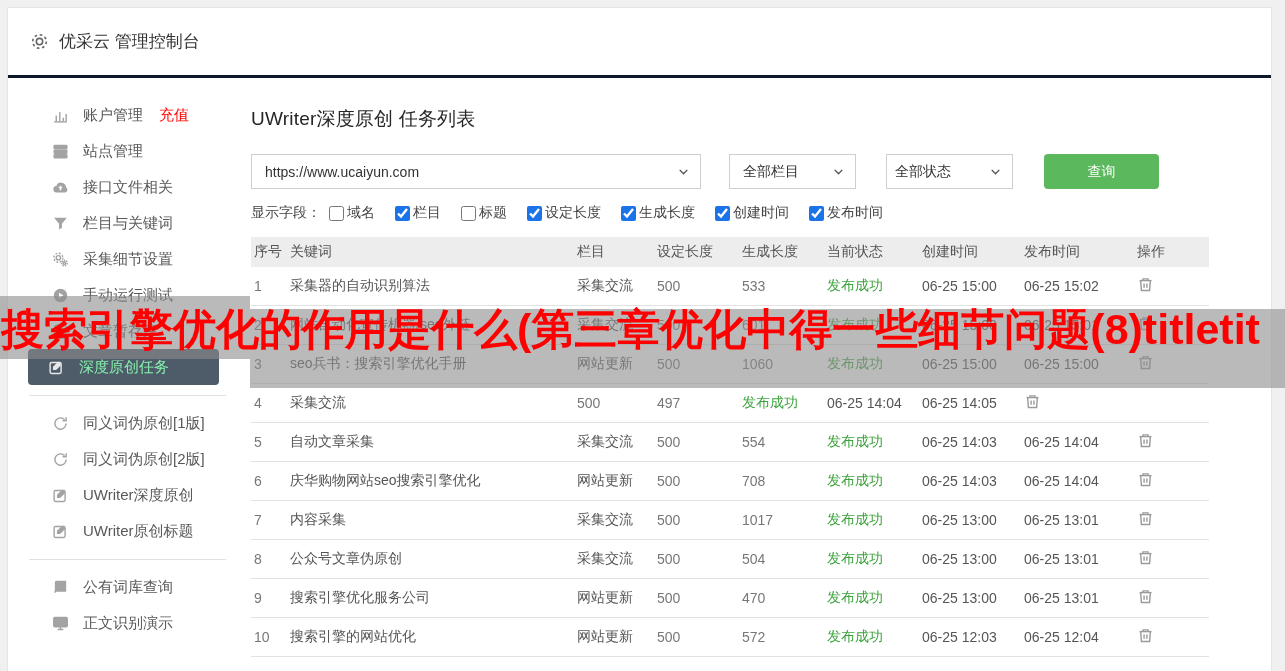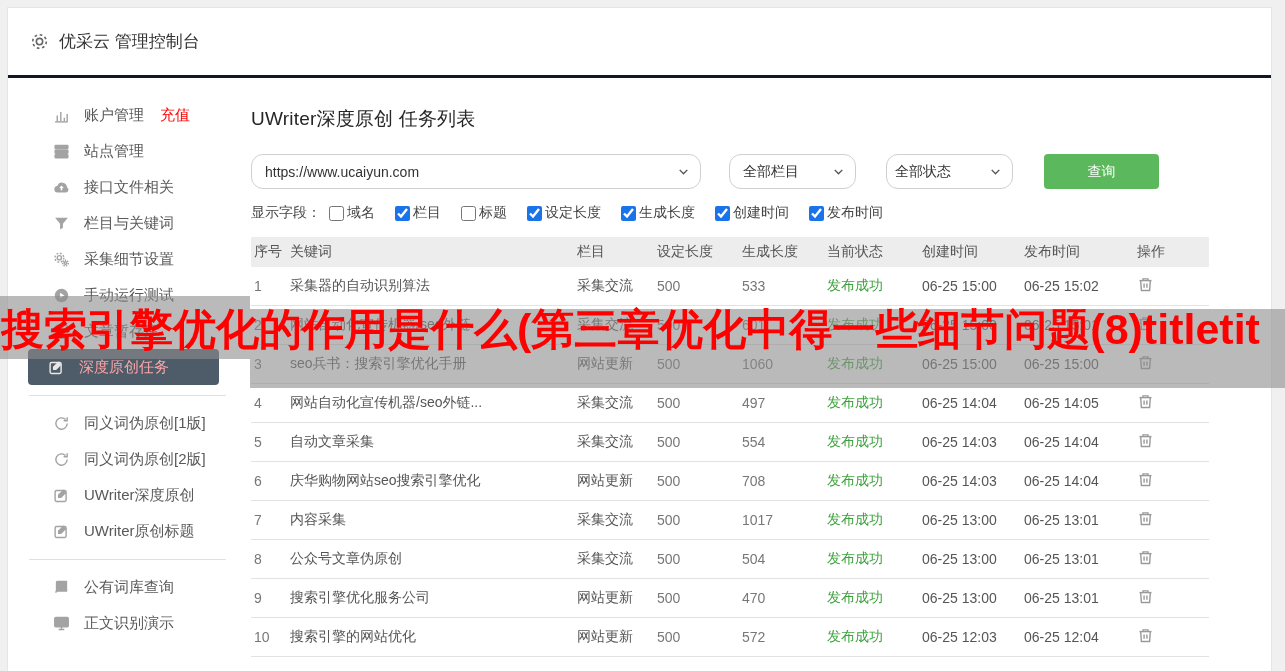--- a/index.html
+++ b/index.html
@@ -27,37 +27,37 @@
     height:70px;border-bottom:3px solid #0f172a;
     display:flex;align-items:center;padding-left:22px;gap:10px;
   }
   .app-header .gear{color:#666;width:19px;height:19px;}
   .app-title{font-size:17px;color:#333;}
   
   .content{display:flex;height:600px;}
   .sidebar{width:243px;padding-top:19px;flex:none;}
   .sb-item{
     height:36px;display:flex;align-items:center;gap:14px;
-    padding-left:13px;font-size:15px;color:#595959;cursor:pointer;margin-left:32px;
+    padding-left:44px;font-size:15px;color:#595959;cursor:pointer;
   }
   .sb-item .sb-icon{width:17px;height:17px;color:#a3a3a3;flex:none;display:flex;align-items:center;}
   .sb-item .sb-icon svg{width:17px;height:17px;}
   .sb-extra{color:var(--recharge-red);margin-left:2px;}
   .sb-item.selected{
-    background:var(--selected-bg);color:#fca5a5;border-radius:4px;
+    background:var(--selected-bg);color:#86efac;border-radius:4px;
     margin:0 25px 0 20px;padding-left:20px;width:191px;
   }
   .sb-item.selected .sb-icon{color:#e8e8e8;}
   .sb-divider{height:1px;background:#e0e0e0;margin:10px 25px 9px 21px;}
   
   .main{padding-top:28px;width:1005px;}
   .page-title{font-size:19px;font-weight:500;color:#262626;letter-spacing:.2px;}
   .filter-row{display:flex;align-items:center;margin-top:22px;}
   .select{
-    height:35px;border:1px solid #cfcfcf;border-radius:12px;background:#fff;
+    height:35px;border:1px solid #cfcfcf;border-radius:0;background:#fff;
     display:flex;align-items:center;justify-content:space-between;
     padding:0 10px 0 13px;font-size:14px;color:#333;cursor:pointer;
   }
   .select .chev{color:#555;width:13px;height:13px;display:flex;}
   .select.w-lg{width:450px;}
   .select.w-sm{width:127px;margin-left:28px;}
   .select.w-sm2{width:127px;margin-left:30px;padding-left:8px;}
   .search-btn{
     width:115px;height:35px;margin-left:31px;border:none;border-radius:4px;
     background:var(--accent-green);color:#fff;font-size:14px;cursor:pointer;
@@ -374,21 +374,20 @@
                     <path d="M3.5 6.5h17"></path>
                     <path d="M8.5 6.5V4h7v2.5"></path>
                     <path d="M18.8 6.5L17.8 20.5H6.2L5.2 6.5"></path>
                     <path d="M10 10.5v6M14 10.5v6"></path>
                   </svg></span>
               </button>
             </div>
           </div>
           <div class="tr trow">
             <div class="td num">4</div>
-            <div class="td">网站自动化宣传机器/seo外链...</div>
             <div class="td">采集交流</div>
             <div class="td num">500</div>
             <div class="td num">497</div>
             <div class="td status">发布成功</div>
             <div class="td">06-25 14:04</div>
             <div class="td">06-25 14:05</div>
             <div class="td">
               <button class="del-btn">
                 <span><svg viewBox="0 0 24 24" fill="none" stroke="currentColor" stroke-width="2">
                     <path d="M3.5 6.5h17"></path>

